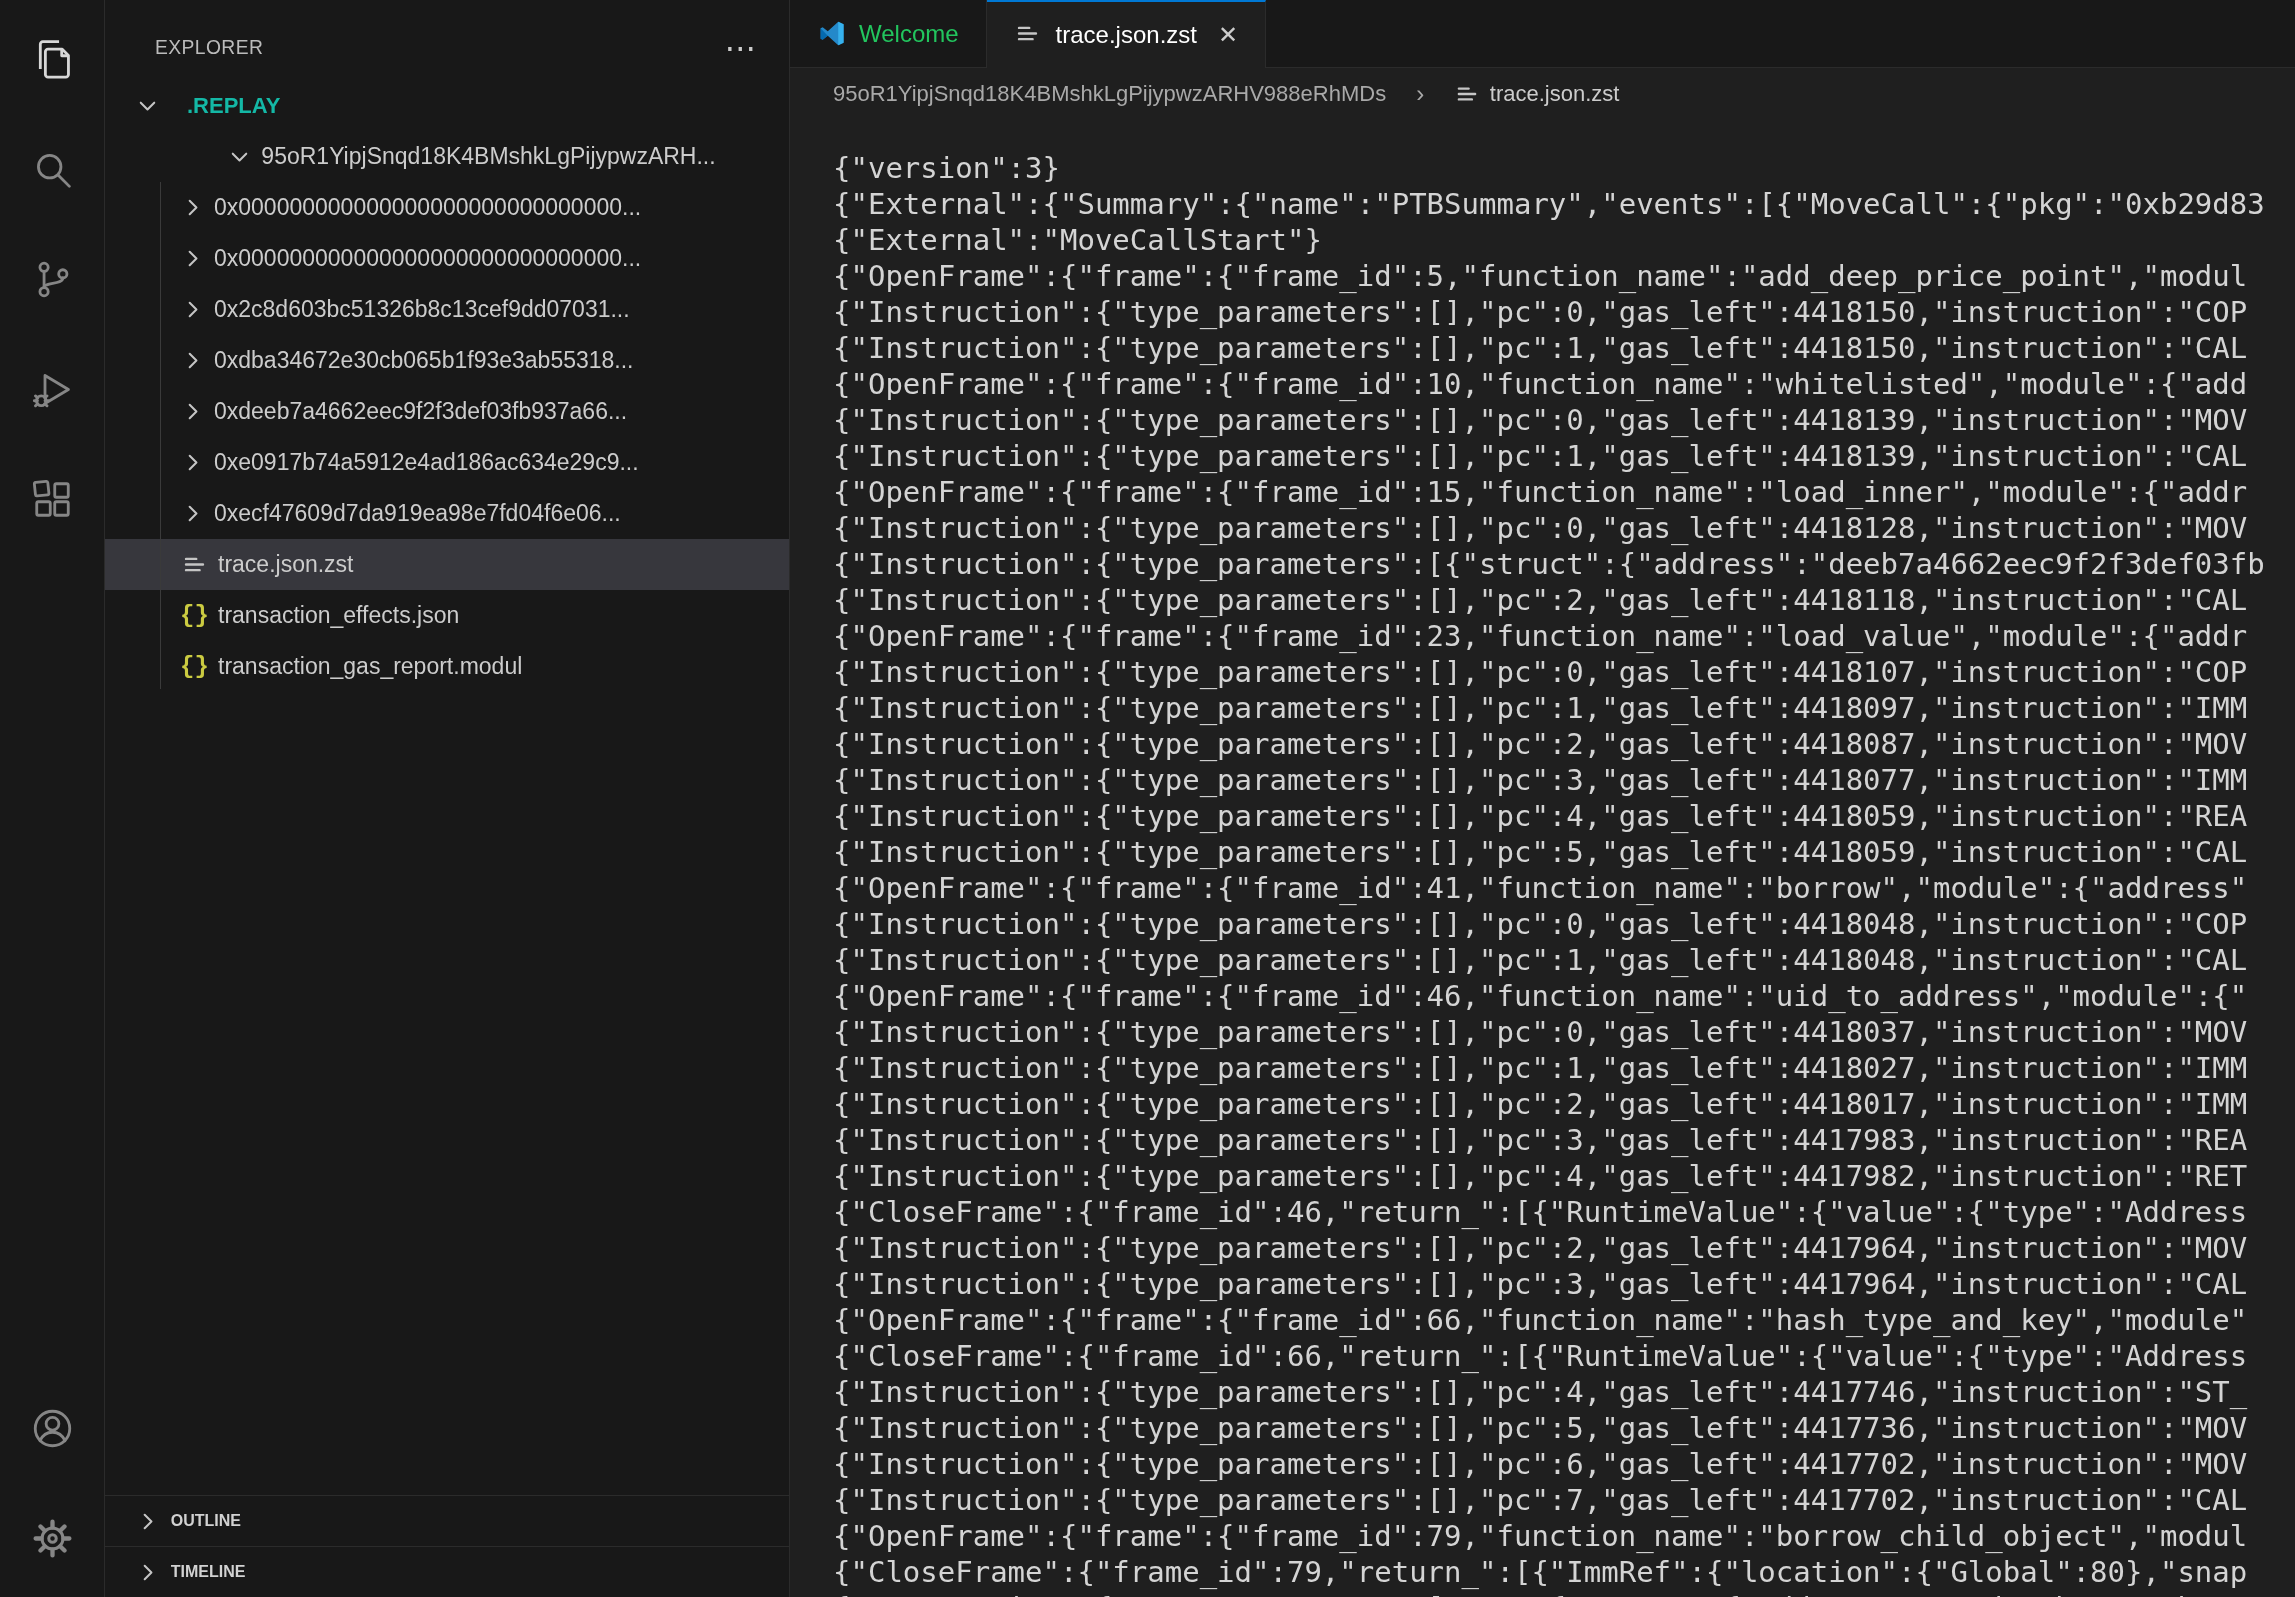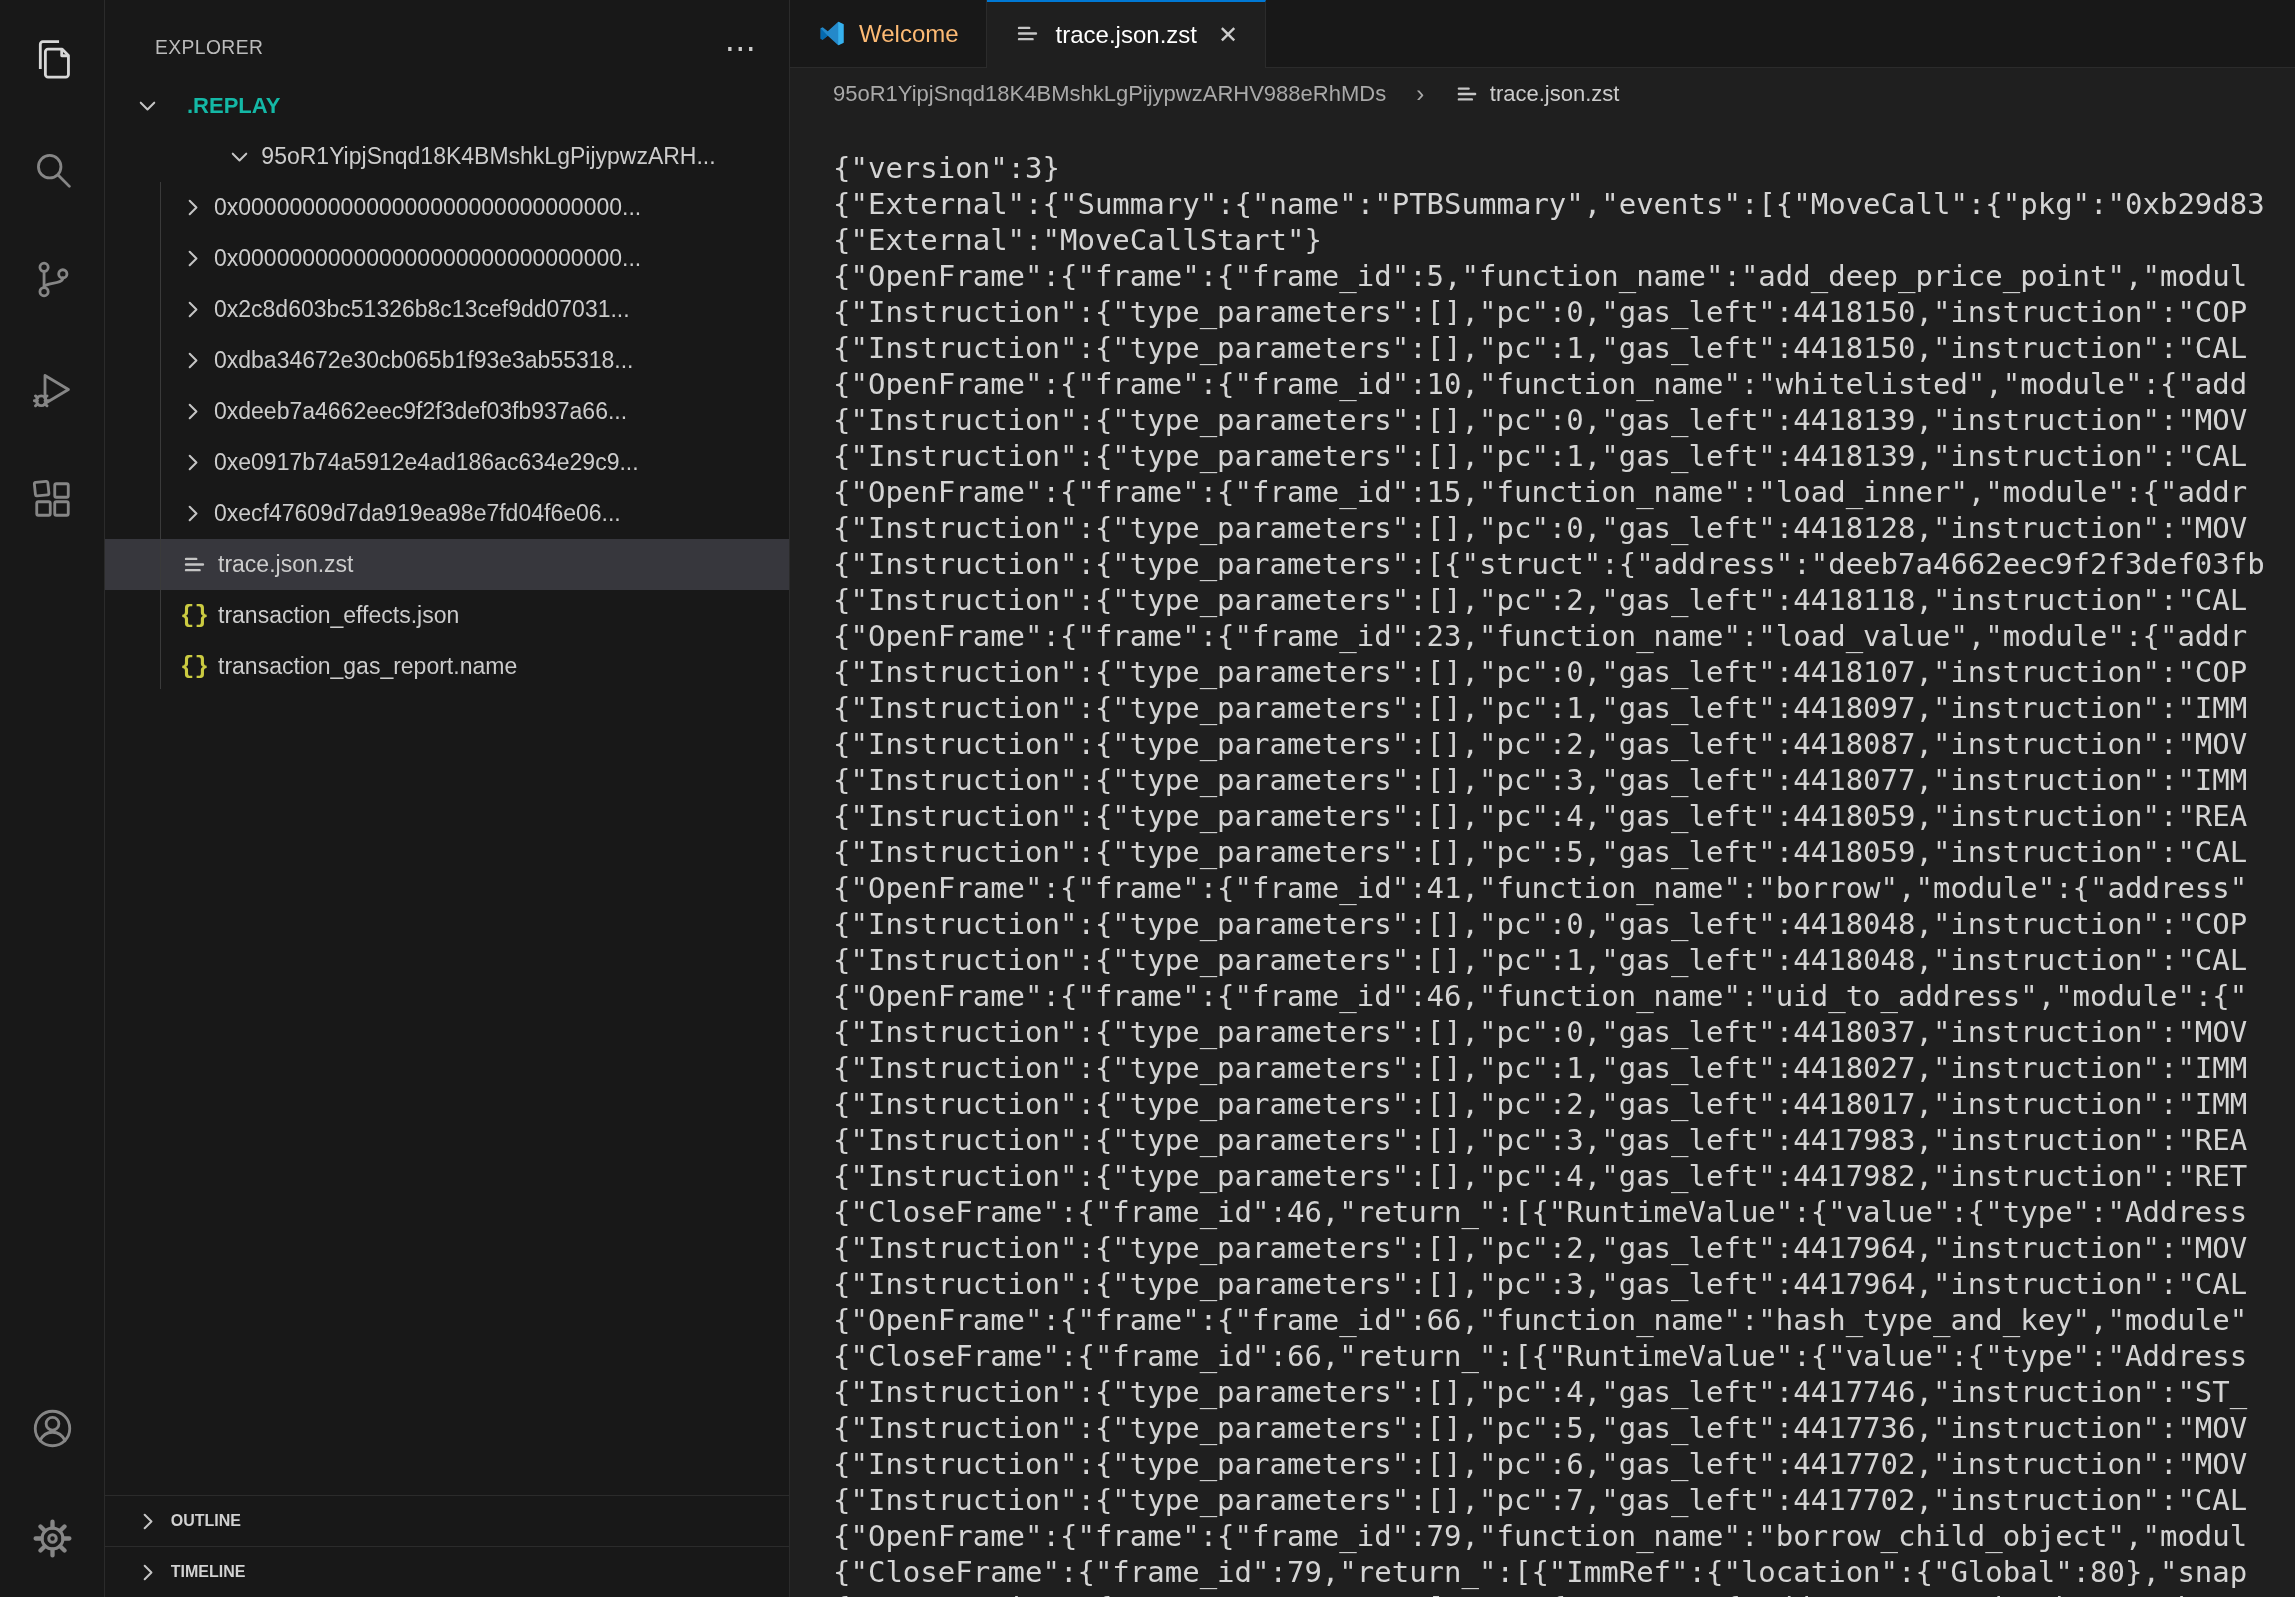--- a/index.html
+++ b/index.html
@@ -69,21 +69,21 @@
   }
 
   
   .editor-col { flex:1; display:flex; flex-direction:column; overflow:hidden; background:#1f1f1f; }
   .tab-bar {
     height:68px; flex:0 0 68px; background:#181818; display:flex;
     border-bottom:0.8px solid #2b2b2b;
   }
   .tab {
     display:flex; align-items:center; gap:13px; padding:0 27px;
-    font-size:24px; color:#fdba74; background:#181818;
+    font-size:24px; color:#22c55e; background:#181818;
     border-right:0.8px solid #2b2b2b; position:relative; cursor:pointer;
   }
   .tab .tab-icon { width:29px; height:29px; }
   .tab.active {
     background:#1f1f1f; color:#ffffff; margin-bottom:-0.8px;
     border-top:2.4px solid #0078d4; padding-top:0;
   }
   .tab .close {
     font-size:24px; color:#cccccc; margin-left:8px; cursor:pointer; line-height:1;
   }
@@ -235,21 +235,21 @@
             </svg>
           </span>
           <span class="label">trace.json.zst</span>
         </div>
         <div class="row depth2">
           <span class="ficon braces" style="color: rgb(203, 203, 65);">{}</span>
           <span class="label">transaction_effects.json</span>
         </div>
         <div class="row depth2">
           <span class="ficon braces" style="color: rgb(203, 203, 65);">{}</span>
-          <span class="label">transaction_gas_report.name</span>
+          <span class="label">transaction_gas_report.modul</span>
         </div>
       </div>
     </div>
 
   <div class="sb-panels">
     <div class="panel-row">
       <svg class="chev" viewBox="0 0 24 24" fill="none" stroke="currentColor" stroke-width="1.8" stroke-linecap="round" stroke-linejoin="round">
           <polyline points="9.5 6 15.5 12 9.5 18"></polyline>
         </svg>
       <span class="label">OUTLINE</span>

